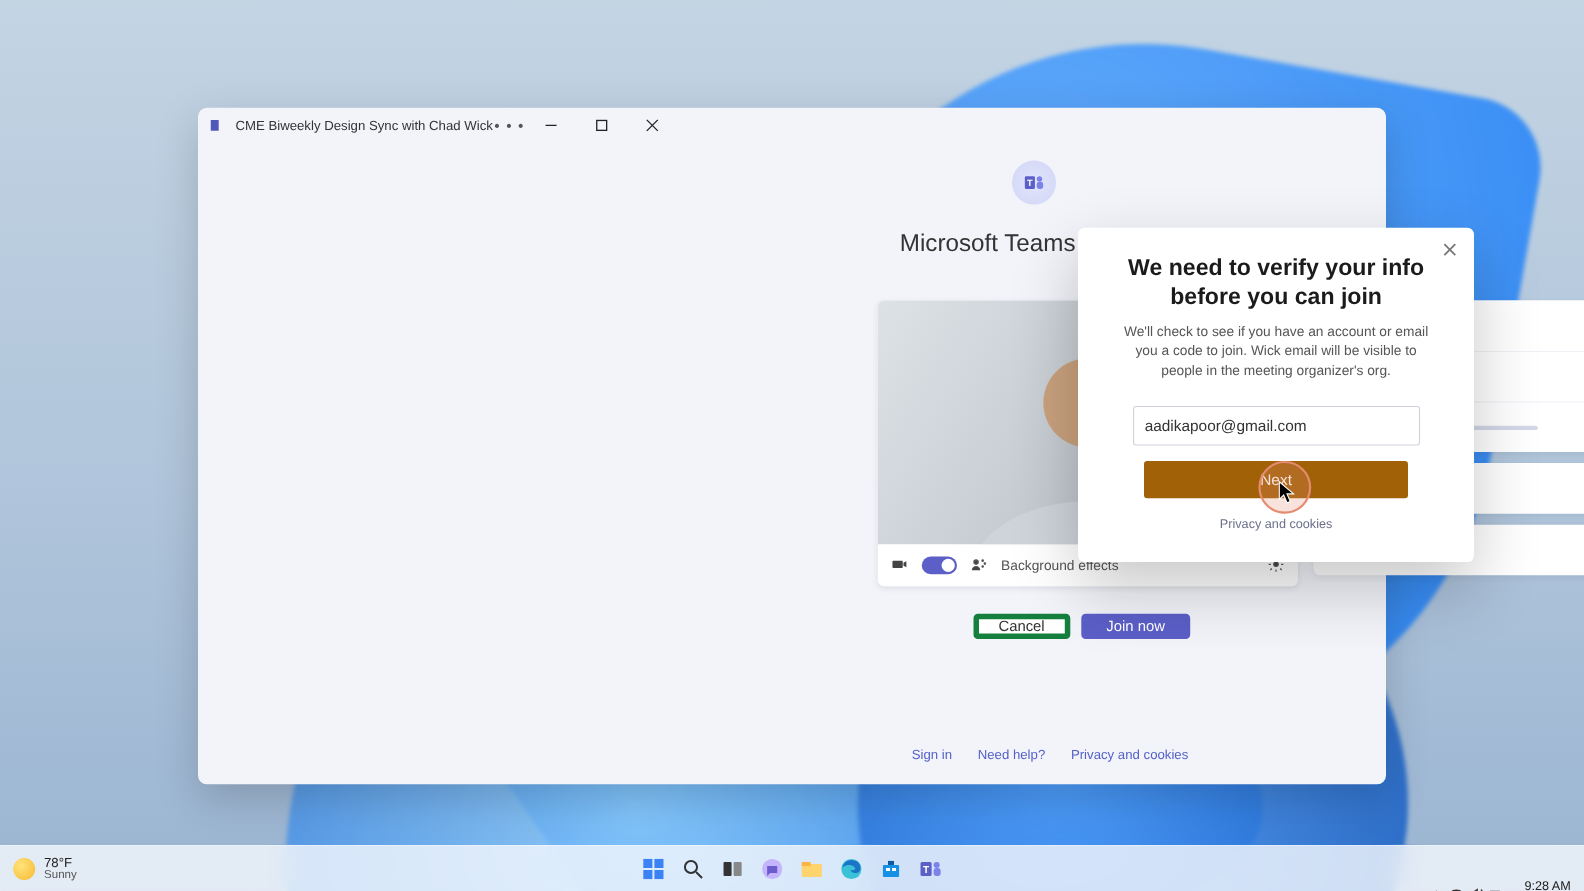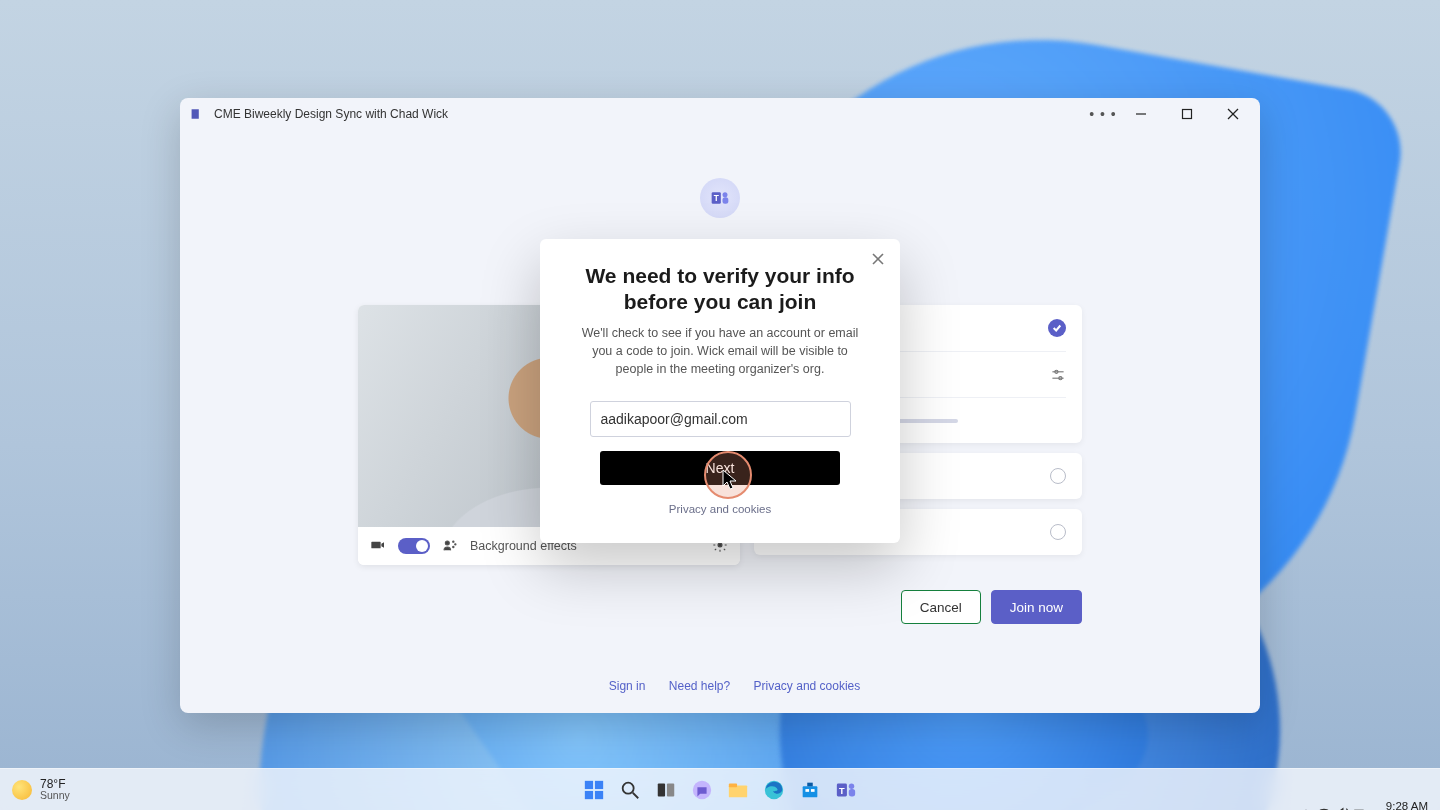--- a/index.html
+++ b/index.html
@@ -13,21 +13,21 @@
 .bloom .petal { position:absolute; border-radius:50% 10% 50% 10%; filter:blur(2px); }
 .bloom .p1 { width:640px; height:640px; left:720px; top:40px; background:radial-gradient(circle at 30% 30%,#59a8ff,#1f7ef5); transform:rotate(10deg); opacity:.9;}
 .bloom .p2 { width:560px; height:560px; left:500px; top:400px; background:radial-gradient(circle at 40% 40%,#6fbcff,#1667d8); transform:rotate(55deg); opacity:.85;}
 .bloom .p3 { width:520px; height:520px; left:260px; top:520px; background:radial-gradient(circle at 40% 40%,#8fd0ff,#2a7be0); transform:rotate(100deg); opacity:.8;}
 .bloom .p4 { width:500px; height:500px; left:780px; top:480px; background:radial-gradient(circle at 40% 40%,#4c9dfd,#0b4fb5); transform:rotate(-25deg); opacity:.85;}
 
 
 .window {
   position:absolute; left:180px; top:98px; width:1080px; height:615px;
   background:#f2f4fa; border-radius:8px; box-shadow:0 12px 40px rgba(0,0,0,.18);
-  display:flex; flex-direction:column;
+  display:flex; flex-direction:row;
 }
 .titlebar {
   height:32px; display:flex; align-items:center; padding:0 4px 0 10px;
   font-size:12px; color:#333;
 }
 .titlebar .app-icon { width:16px; height:16px; margin-right:8px; background:#5258b8;
   clip-path:polygon(10% 20%,55% 20%,55% 80%,10% 80%); position:relative;}
 .titlebar .app-icon::after { content:""; position:absolute; left:55%; top:10%; width:45%; height:80%;
   background:#7b83eb; border-radius:2px;}
 .titlebar .title { flex:0 0 auto; }
@@ -82,41 +82,41 @@
 .sc-right { margin-left:auto; display:flex; align-items:center;}
 .checkcircle { width:18px; height:18px; border-radius:50%; background:#5b5fc7; display:flex; align-items:center; justify-content:center;}
 .checkcircle svg { width:10px; height:10px; stroke:#fff; stroke-width:2.4; fill:none;}
 .sliders-icon svg { width:16px; height:16px; stroke:#777; stroke-width:1.4; fill:none;}
 .vol-slider { width:180px; height:4px; background:#d4d7e6; border-radius:2px; position:relative; margin-left:8px;}
 .vol-slider .fill { height:100%; width:60%; background:#5b5fc7; border-radius:2px;}
 .vol-slider .thumb { position:absolute; left:60%; top:50%; width:10px; height:10px; border-radius:50%; background:#5b5fc7; border:2px solid #fff; transform:translate(-50%,-50%); box-shadow:0 0 0 1px #b9bde5;}
 .radio-empty { width:16px; height:16px; border-radius:50%; border:1.5px solid #b9bdc9;}
 
 .action-row { position:absolute; right:178px; top:460px; display:flex; gap:10px; }
-.btn { height:34px; padding:0 18px; border-radius:4px; font-size:13.5px; display:flex; align-items:center; border:1px solid #15803d; background:#fff; color:#333; cursor:pointer;}
+.btn { height:23px; padding:0 18px; border-radius:4px; font-size:13.5px; display:flex; align-items:center; border:5px solid #15803d; background:#fff; color:#333; cursor:pointer;}
 .btn.primary { background:#5b5fc7; color:#fff; border-color:#5b5fc7;}
 
 .footer-links { position:absolute; left:0; right:0; bottom:20px; text-align:center; font-size:12px; color:#5461c8;padding-left:29px;}
 .footer-links span { margin:0 10px; cursor:pointer;}
 
 
 .modal {
   position:absolute; left:360px; top:109px; width:360px; height:304px;
   background:#fff; border-radius:6px; box-shadow:0 24px 60px rgba(0,0,0,.22);
   display:flex; flex-direction:column; align-items:center; padding:24px 30px 12px;
 }
 .modal .close { position:absolute; right:12px; top:10px; width:20px; height:20px; display:flex; align-items:center; justify-content:center; cursor:pointer;}
 .modal .close svg { width:12px; height:12px; stroke:#777; stroke-width:1.6; fill:none;}
 .modal h2 { font-size:21px; font-weight:600; color:#1b1b1b; text-align:center; line-height:1.22; }
 .modal p.sub { font-size:12.5px; color:#555; text-align:center; margin-top:10px; line-height:1.45; max-width:280px;}
 .modal input {
   margin-top:22px; width:261px; height:36px; border:1px solid #cfd2dd; border-radius:3px;
   padding:0 10px; font-size:14px; color:#333; outline:none;
 }
-.modal .next-btn { margin-top:14px; width:240px; height:34px; background:#000000; color:#fff; border:none; border-radius:3px; font-size:14px; cursor:pointer; position:relative;}
+.modal .next-btn { margin-top:14px; width:240px; height:34px; background:#a16207; color:#fff; border:none; border-radius:3px; font-size:14px; cursor:pointer; position:relative;}
 .modal .privacy { margin-top:18px; font-size:11.5px; color:#6b6f8a; cursor:pointer;}
 
 
 .click-ring {
   position:absolute; width:48px; height:48px; border:2px solid #e58b6f;
   background:rgba(229,139,111,.25); border-radius:50%;
   transform:translate(-50%,-50%);
 }
 .cursor { position:absolute; width:16px; height:22px; transform:translate(-4px,-2px);}
 .cursor svg { width:100%; height:100%; }

